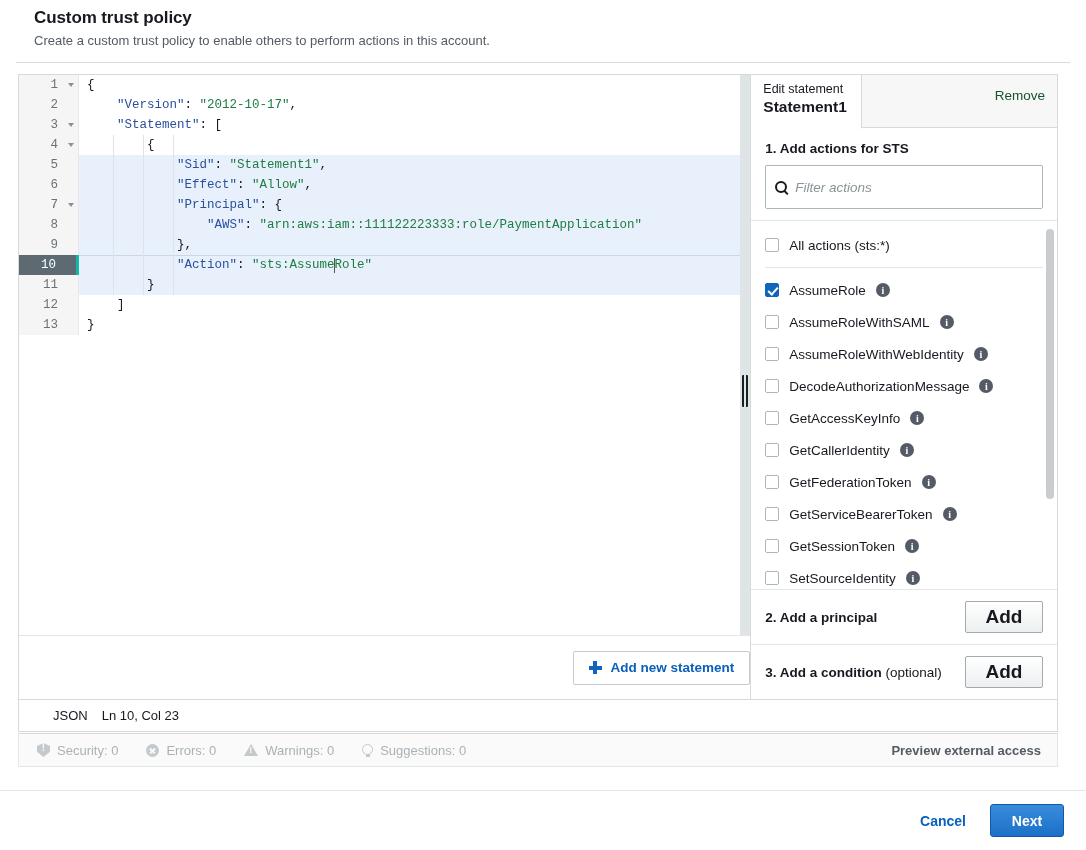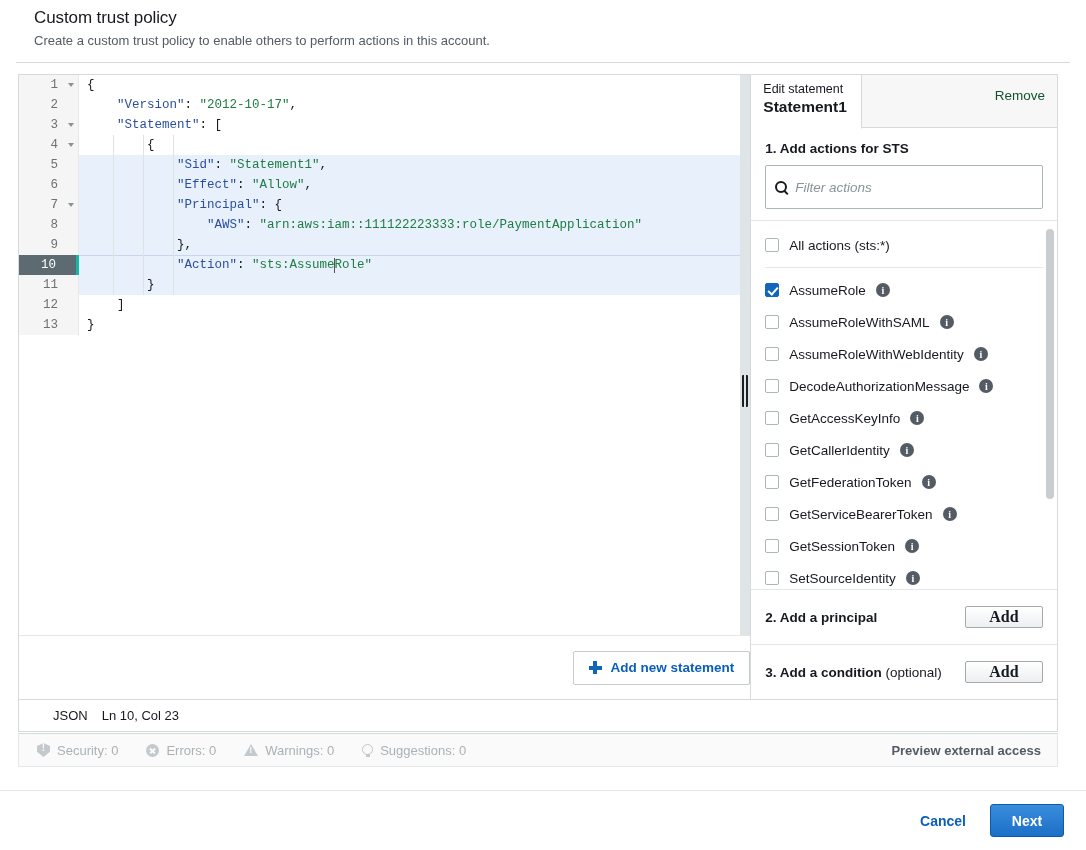--- a/index.html
+++ b/index.html
@@ -17,21 +17,21 @@
     background: #ffffff;
   }
 
   
   .hdr {
     padding: 8px 18px 14px 18px;
     border-bottom: 1px solid #d5dbdb;
     margin: 0 16px 0 16px;
   }
   .hdr-title {
-    font-size: 17px; font-weight: normal; color: #16191f;
+    font-size: 17px; font-weight: bold; color: #16191f;
     letter-spacing: -0.1px;
     margin: 0 0 5px 0;
   }
   .hdr-sub { font-size: 13px; color: #545b64; }
 
   
   .body-wrap {
     position: absolute;
     left: 18px; top: 74px;
     width: 1040px; height: 626px;
@@ -307,24 +307,24 @@
     border-top: 1px solid #e4e7e8;
     display: flex; align-items: center; justify-content: space-between;
     padding: 0 14px;
   }
   .step-label { font-size: 13.5px; font-weight: bold; color: #16191f; }
   .step-label .opt { font-weight: normal; }
   .add-btn {
     border: 1px solid #a7aaad;
     border-radius: 2px;
     background: linear-gradient(180deg,#fff 0%,#eceff0 100%);
-    height: 22px; width: 78px;
-    font-size: 16px; font-weight: bold; color: #16191f;
+    height: 32px; width: 78px;
+    font-size: 19px; font-weight: bold; color: #16191f;
     cursor: pointer;
-    font-family: Liberation Serif, serif;
+    font-family: Liberation Sans, sans-serif;
   }
 
   
   .json-bar {
     position: absolute;
     left: 18px; top: 700px;
     width: 1040px; height: 32px;
     border-left: 1px solid #d5dbdb;
     border-right: 1px solid #d5dbdb;
     border-bottom: 1px solid #d5dbdb;

